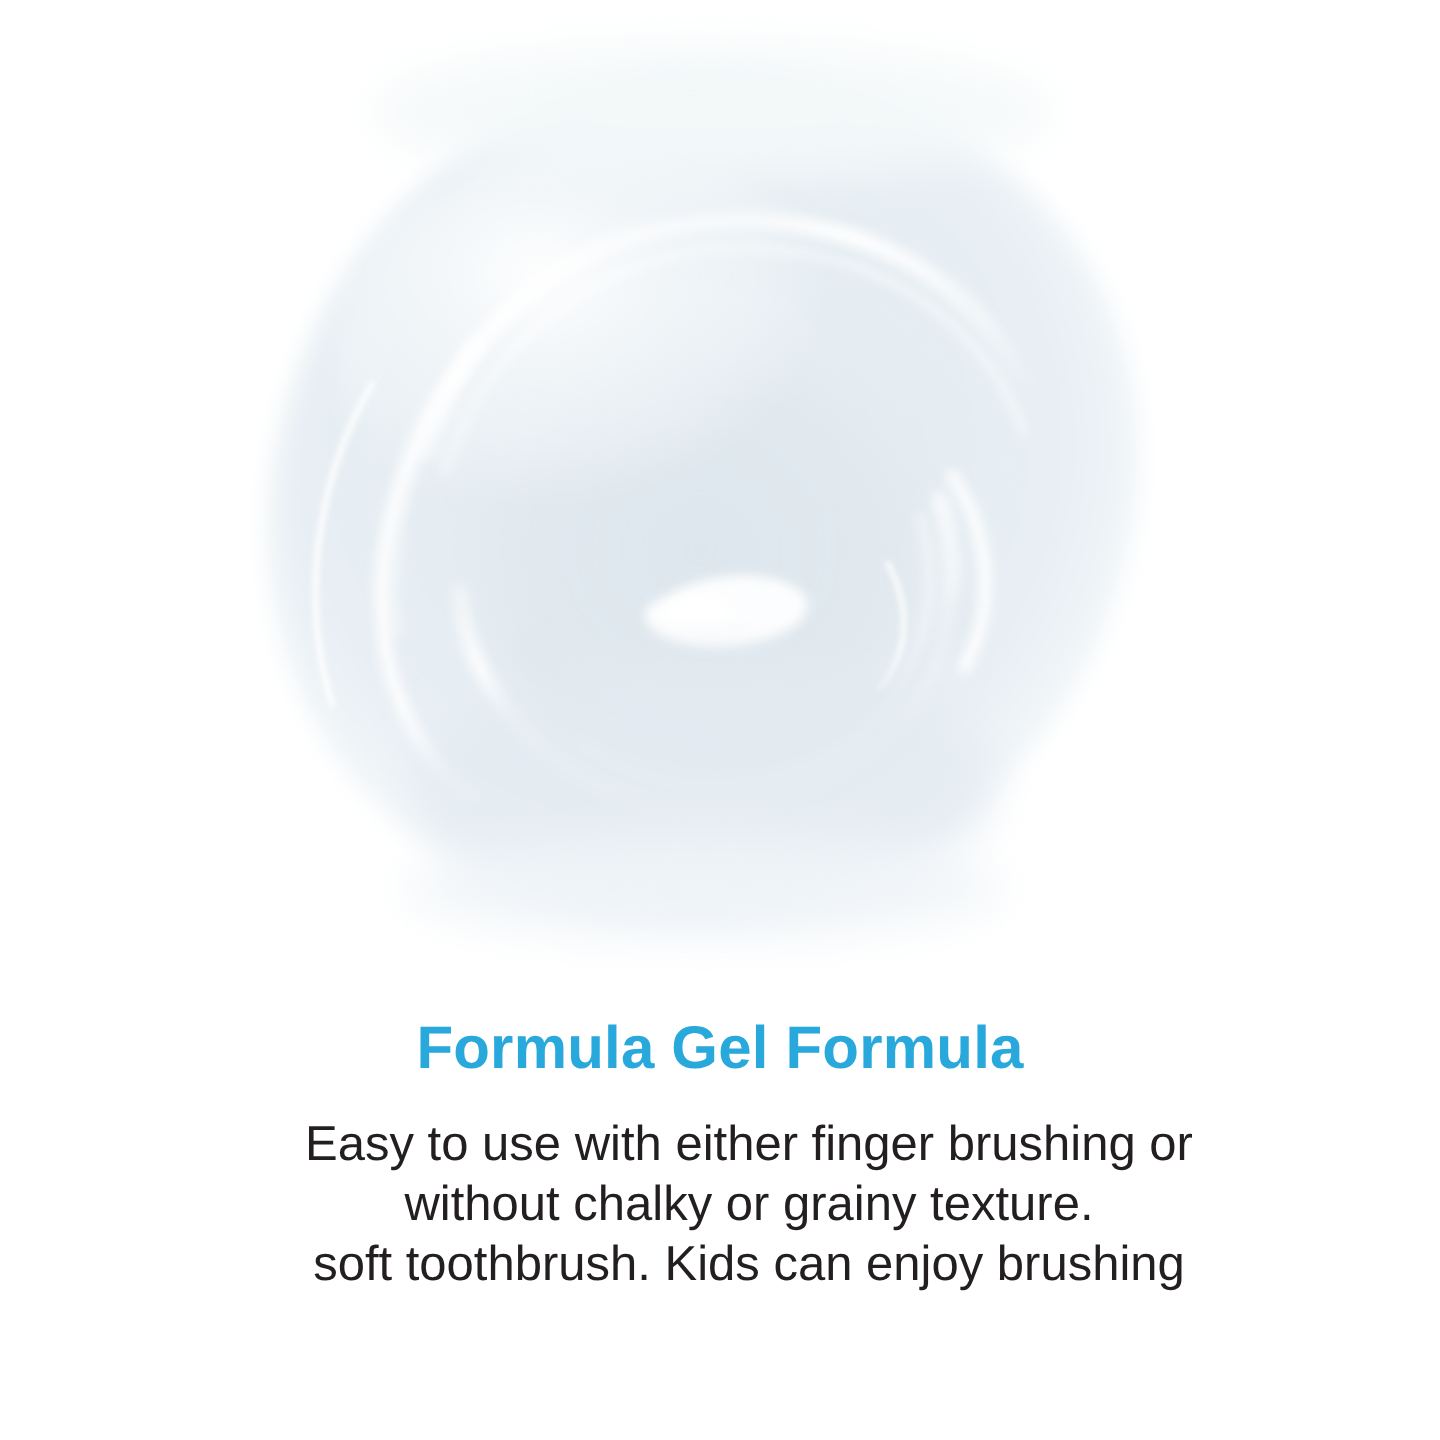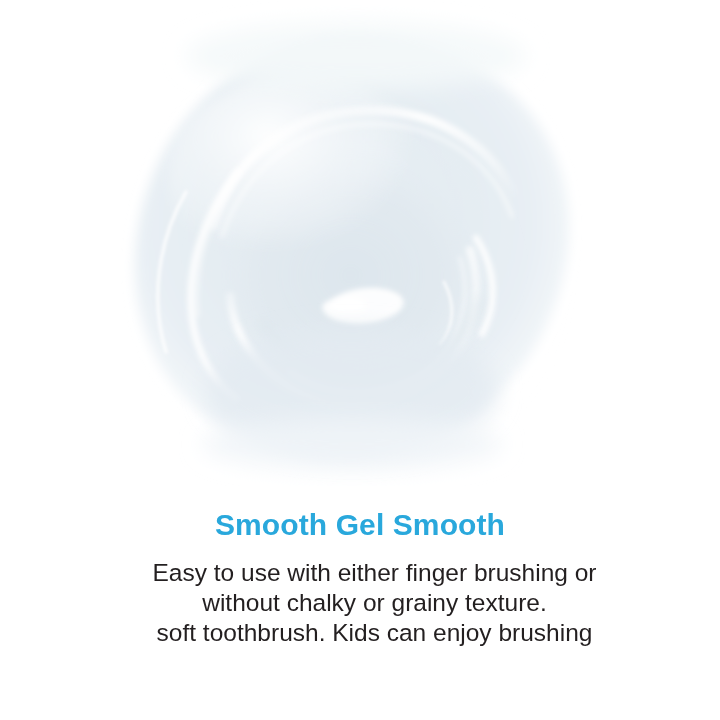--- a/index.html
+++ b/index.html
@@ -226,21 +226,21 @@
         <ellipse cx="352" cy="444" rx="150" ry="26" fill="#f0f5f8" fill-opacity="0.85"></ellipse>
       </g>
 
       <g filter="url(#blurBig)">
         <ellipse cx="356" cy="56" rx="170" ry="34" fill="#f4f8fa" fill-opacity="0.9"></ellipse>
       </g>
     </svg>
   </div>
 
   <div class="caption-block">
-    <h2 class="caption-heading">Smooth Gel Smooth</h2>
+    <h2 class="caption-heading">Formula Gel Formula</h2>
 
     <p class="caption-body">
       <span class="line">Easy to use with either finger brushing or</span>
       <span class="line">without chalky or grainy texture.</span>
       <span class="line">soft toothbrush. Kids can enjoy brushing</span>
     </p>
   </div>
 
 </div>
 

